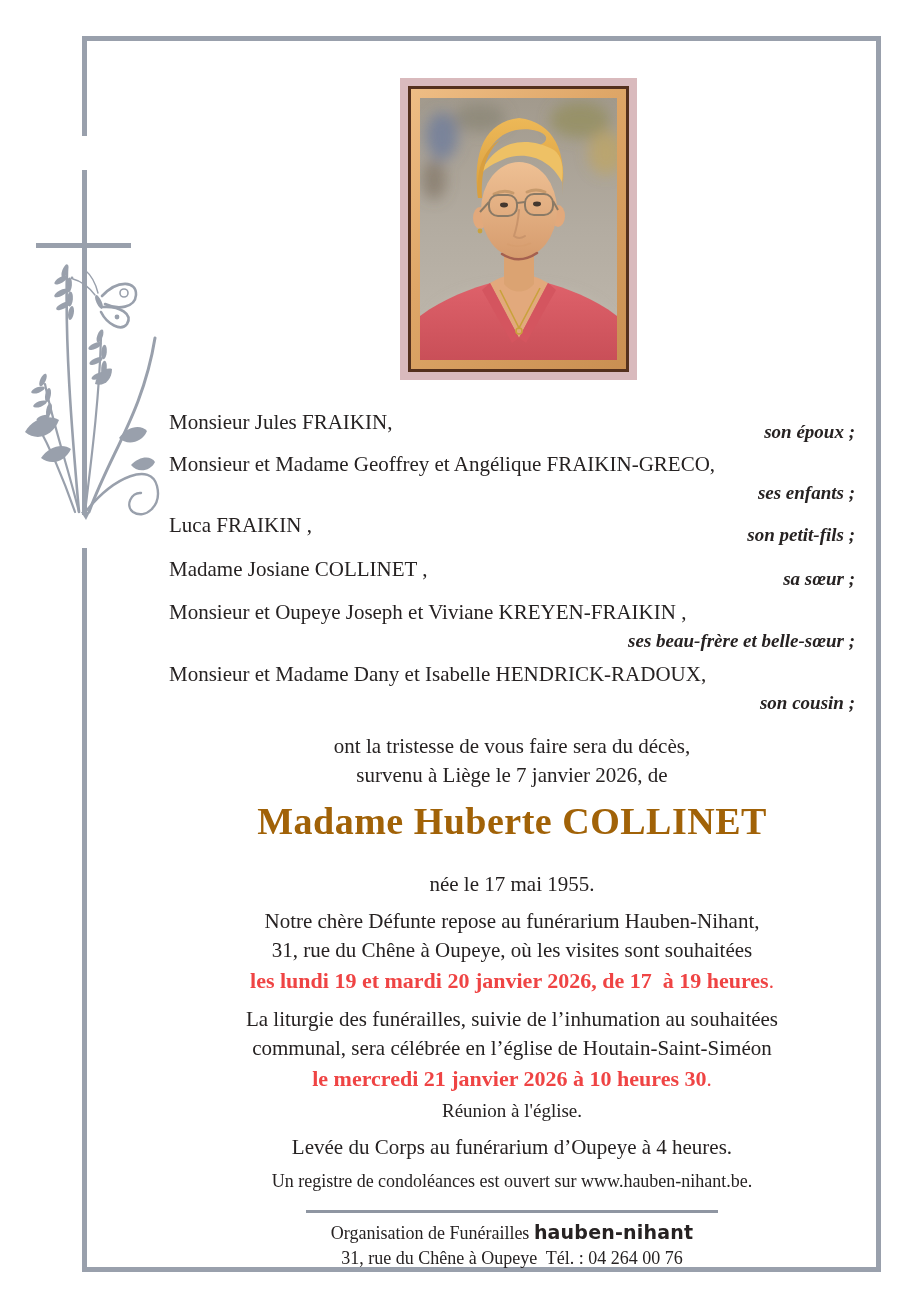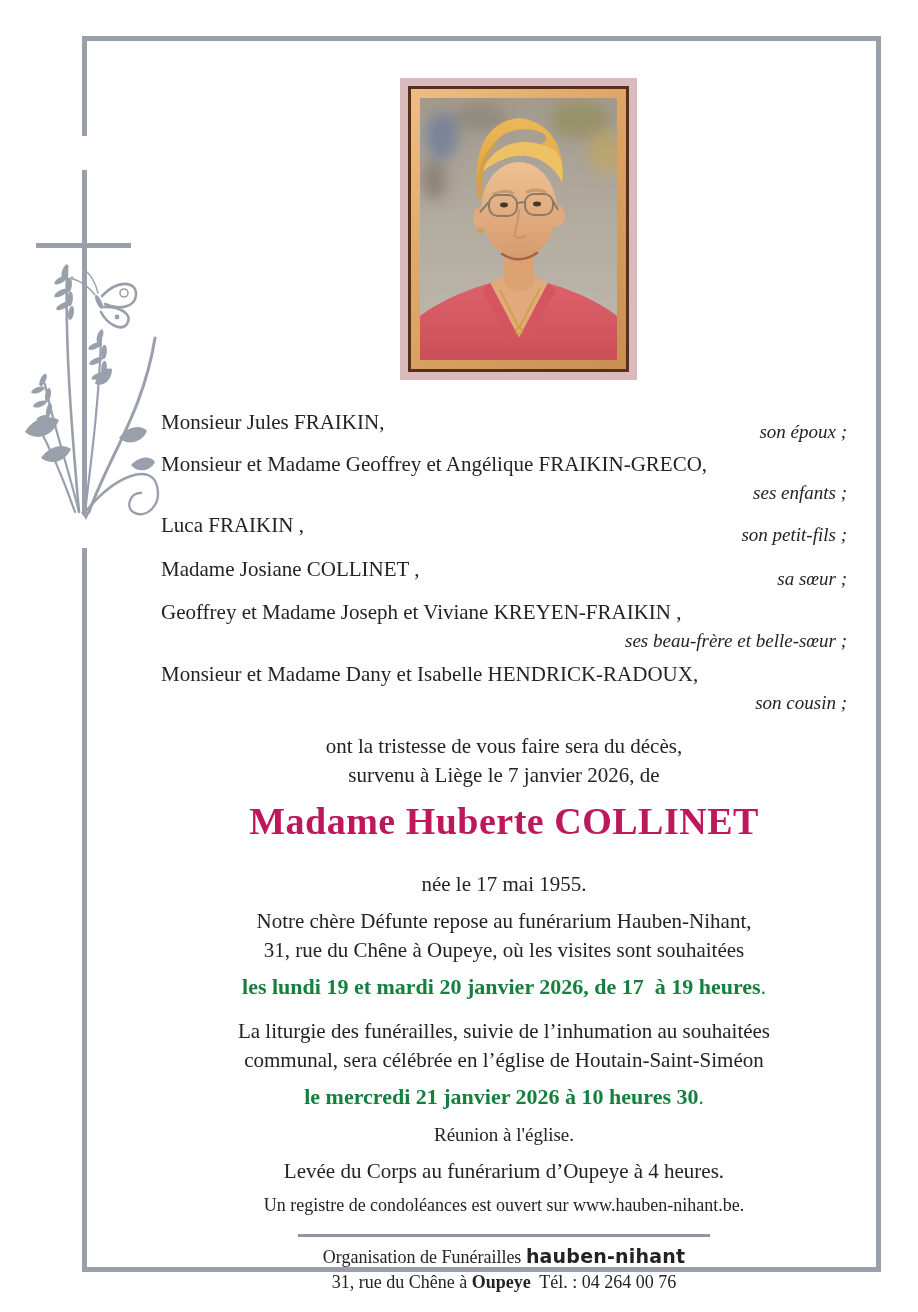--- a/index.html
+++ b/index.html
@@ -25,44 +25,44 @@
   
   .photo-frame{
     position:absolute;left:400px;top:78px;width:237px;height:302px;
     background:#d9babd;box-sizing:border-box;padding:8px;
   }
   .photo-frame-brown{width:100%;height:100%;background:#54301d;box-sizing:border-box;padding:3px;}
   .photo-frame-gold{width:100%;height:100%;background:linear-gradient(135deg,#eebd85,#dfa768 40%,#c98f52);box-sizing:border-box;padding:9px;}
   .photo-inner{width:100%;height:100%;overflow:hidden;background:#aba093;}
   .photo-inner svg{display:block;width:100%;height:100%;}
   
-  .col{position:absolute;left:161px;top:408px;width:686px;}
+  .col{position:absolute;left:169px;top:408px;width:686px;}
   .pair{display:flex;justify-content:space-between;align-items:baseline;margin-bottom:13px;}
   .pair .name{font-size:21px;line-height:29px;white-space:nowrap;}
-  .pair .rel{font-style:italic;font-size:19px;line-height:24px;white-space:nowrap;position:relative;top:9px;}
+  .pair .rel{font-style:italic;font-size:19px;line-height:24px;white-space:nowrap;position:relative;top:9px;font-weight:bold;}
   .pair.stacked{display:block;margin-bottom:6px;}
   .pair.stacked .rel{display:block;text-align:right;position:static;margin-top:2px;}
   .mb14{margin-bottom:14px!important;}
   .mb15{margin-bottom:15px!important;}
   .mb7{margin-bottom:7px!important;}
   .center{text-align:center;}
   .ann{font-size:21px;line-height:29px;margin-top:17px;}
-  .big-name{font-size:38px;line-height:46px;font-weight:bold;letter-spacing:.5px;margin-top:8px;color:#be185d;}
+  .big-name{font-size:38px;line-height:46px;font-weight:bold;letter-spacing:.5px;margin-top:8px;color:#a16207;}
   .birth{font-size:21px;line-height:29px;margin-top:26px;}
   .para{font-size:21px;line-height:29px;margin-top:8px;}
-  .bold-line{font-size:22px;line-height:44px;font-weight:bold;color:#15803d;}
+  .bold-line{font-size:22px;line-height:31px;font-weight:bold;color:#ef4444;}
   .bold-line .normal{font-weight:normal;font-size:21px;}
   .reunion{font-size:19px;line-height:29px;margin-top:1px;}
   .levee{font-size:21px;line-height:29px;margin-top:8px;}
   .register{font-size:18px;line-height:25px;margin-top:7px;}
   .divider{width:412px;height:3px;background:#8f96a2;margin:16px auto 0 auto;}
   .footer-line{font-size:18px;line-height:25px;margin-top:7px;}
   .footer-line.second{margin-top:0;}
   .logo{font-family:"DejaVu Sans","Liberation Sans",sans-serif;font-weight:700;font-size:19px;letter-spacing:.2px;}
-  .bold-serif{font-weight:bold;text-align:right;}
+  .bold-serif{font-weight:normal;text-align:right;}
 </style>
 </head>
 <body>
 
 <div class="page">
 
   <div class="fr fr-top"></div>
   <div class="fr fr-bottom"></div>
   <div class="fr fr-right"></div>
   <div class="fr fr-left-1"></div>
@@ -222,21 +222,21 @@
     </div>
     <div class="pair mb15">
       <span class="name">Luca FRAIKIN ,</span>
       <span class="rel">son petit-fils ;</span>
     </div>
     <div class="pair mb14">
       <span class="name">Madame Josiane COLLINET ,</span>
       <span class="rel">sa sœur ;</span>
     </div>
     <div class="pair stacked mb7">
-      <span class="name">Geoffrey et Madame Joseph et Viviane KREYEN-FRAIKIN ,</span>
+      <span class="name">Monsieur et Oupeye Joseph et Viviane KREYEN-FRAIKIN ,</span>
       <span class="rel">ses beau-frère et belle-sœur ;</span>
     </div>
     <div class="pair stacked">
       <span class="name">Monsieur et Madame Dany et Isabelle HENDRICK-RADOUX,</span>
       <span class="rel">son cousin ;</span>
     </div>
 
     <div class="ann center">ont la tristesse de vous faire sera du décès,</div>
     <div class="ann center" style="margin-top:0;">survenu à Liège le 7 janvier 2026, de</div>
 

